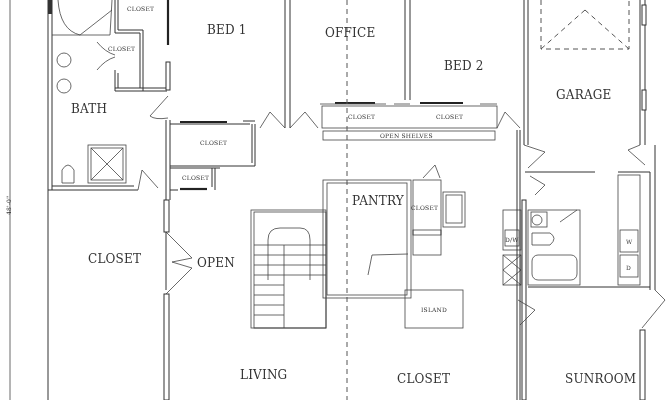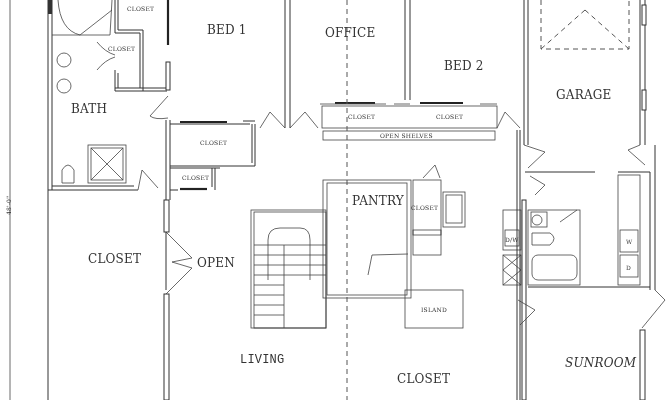--- a/index.html
+++ b/index.html
@@ -208,16 +208,16 @@
 <div class="lbl tiny" style="left:200px;top:139px;">CLOSET</div>
 <div class="lbl tiny" style="left:182px;top:174px;">CLOSET</div>
 <div class="lbl room" style="left:352px;top:194px;">PANTRY</div>
 <div class="lbl tiny" style="left:411px;top:204px;">CLOSET</div>
 <div class="lbl tiny" style="left:505px;top:236px;">D/W</div>
 <div class="lbl tiny" style="left:626px;top:238px;">W</div>
 <div class="lbl tiny" style="left:626px;top:264px;">D</div>
 <div class="lbl room" style="left:88px;top:252px;">CLOSET</div>
 <div class="lbl room" style="left:197px;top:256px;">OPEN</div>
 <div class="lbl tiny" style="left:421px;top:306px;">ISLAND</div>
-<div class="lbl room" style="left:240px;top:353px;font-family:Liberation Mono, monospace;">LIVING</div>
+<div class="lbl room" style="left:240px;top:368px;">LIVING</div>
 <div class="lbl room" style="left:397px;top:372px;">CLOSET</div>
-<div class="lbl room" style="left:565px;top:356px;font-style:italic;">SUNROOM</div>
+<div class="lbl room" style="left:565px;top:372px;">SUNROOM</div>
 <div class="lbl dim" style="left:5px;top:215px;">48'-0"</div>
 
 </body></html>

